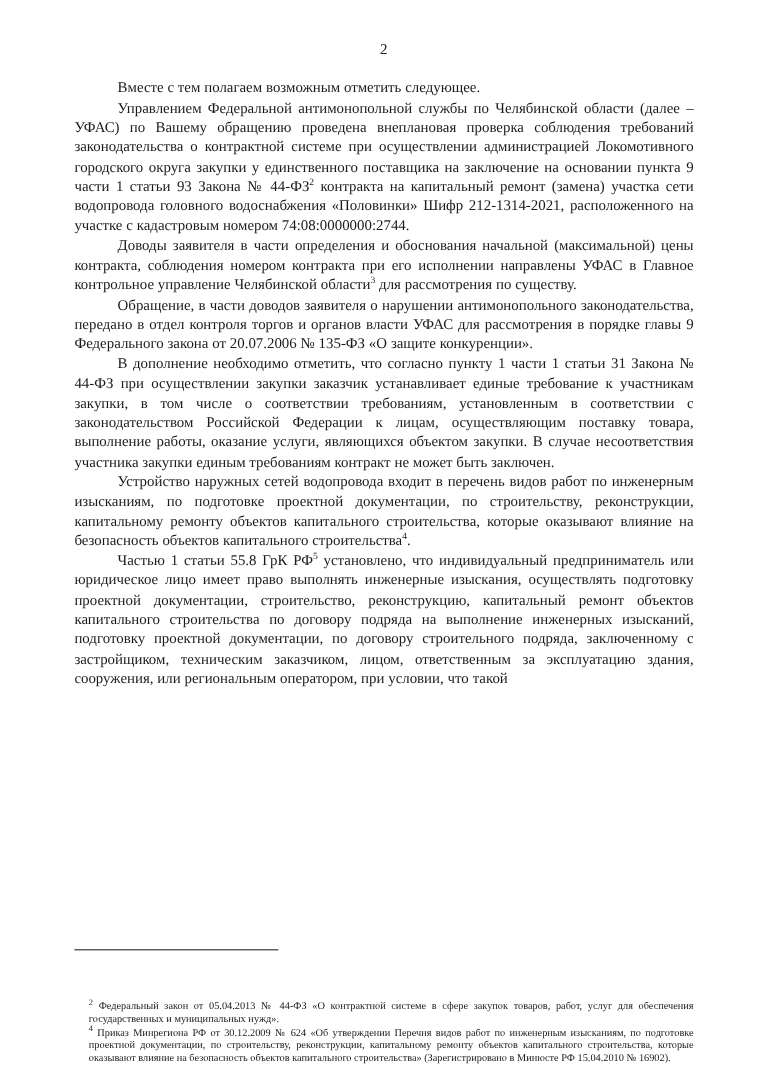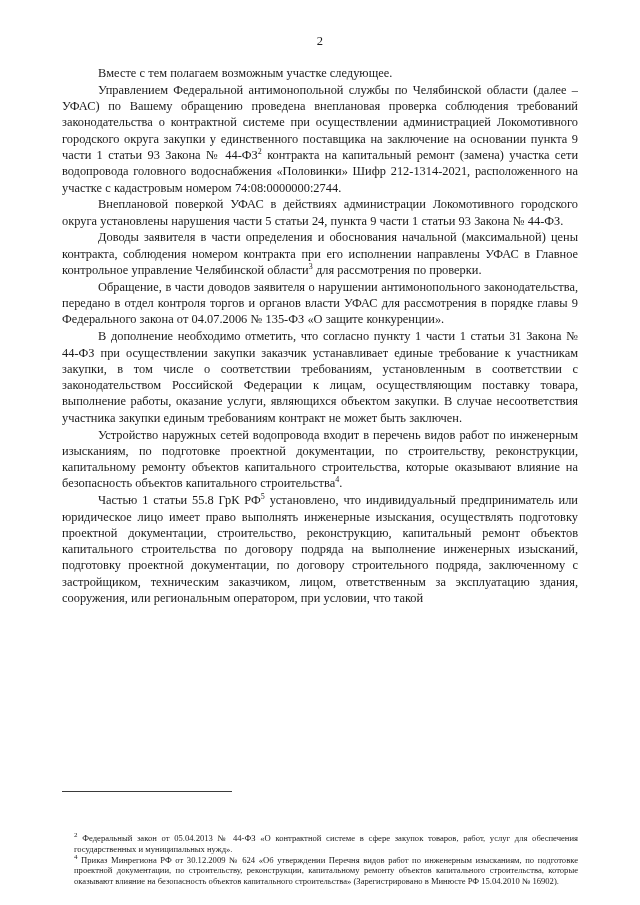--- a/index.html
+++ b/index.html
@@ -67,30 +67,29 @@
   }
 </style>
 </head>
 <body>
 
 <div class="page">
 
   <div class="page-number">2</div>
 
   <div class="body-text">
-    <p><span>Вместе с тем полагаем возможным участке следующее.</span></p>
+    <p><span>Вместе с тем полагаем возможным отметить следующее.</span></p>
 
     <p><span>Управлением Федеральной антимонопольной службы по Челябинской области (далее – УФАС) по Вашему обращению проведена внеплановая проверка соблюдения требований законодательства о контрактной системе при осуществлении администрацией Локомотивного городского округа закупки у единственного поставщика на заключение на основании пункта 9 части 1 статьи 93 Закона № 44-ФЗ</span><sup>2</sup><span> контракта на капитальный ремонт (замена) участка сети водопровода головного водоснабжения «Половинки» Шифр 212-1314-2021, расположенного на участке с кадастровым номером 74:08:0000000:2744.</span></p>
 
 
-    <p><span>Внеплановой поверкой УФАС в действиях администрации Локомотивного городского округа установлены нарушения части 5 статьи 24, пункта 9 части 1 статьи 93 Закона № 44-ФЗ.</span></p>
 
-    <p><span>Доводы заявителя в части определения и обоснования начальной (максимальной) цены контракта, соблюдения номером контракта при его исполнении направлены УФАС в Главное контрольное управление Челябинской области</span><sup>3</sup><span> для рассмотрения по проверки.</span></p>
+    <p><span>Доводы заявителя в части определения и обоснования начальной (максимальной) цены контракта, соблюдения номером контракта при его исполнении направлены УФАС в Главное контрольное управление Челябинской области</span><sup>3</sup><span> для рассмотрения по существу.</span></p>
 
-    <p><span>Обращение, в части доводов заявителя о нарушении антимонопольного законодательства, передано в отдел контроля торгов и органов власти УФАС для рассмотрения в порядке главы 9 Федерального закона от 04.07.2006 № 135-ФЗ «О защите конкуренции».</span></p>
+    <p><span>Обращение, в части доводов заявителя о нарушении антимонопольного законодательства, передано в отдел контроля торгов и органов власти УФАС для рассмотрения в порядке главы 9 Федерального закона от 20.07.2006 № 135-ФЗ «О защите конкуренции».</span></p>
 
     <p><span>В дополнение необходимо отметить, что согласно пункту 1 части 1 статьи 31 Закона № 44-ФЗ при осуществлении закупки заказчик устанавливает единые требование к участникам закупки, в том числе о соответствии требованиям, установленным в соответствии с законодательством Российской Федерации к лицам, осуществляющим поставку товара, выполнение работы, оказание услуги, являющихся объектом закупки. В случае несоответствия участника закупки единым требованиям контракт не может быть заключен.</span></p>
 
     <p><span>Устройство наружных сетей водопровода входит в перечень видов работ по инженерным изысканиям, по подготовке проектной документации, по строительству, реконструкции, капитальному ремонту объектов капитального строительства, которые оказывают влияние на безопасность объектов капитального строительства</span><sup>4</sup><span>.</span></p>
 
     <p><span>Частью 1 статьи 55.8 ГрК РФ</span><sup>5</sup><span> установлено, что индивидуальный предприниматель или юридическое лицо имеет право выполнять инженерные изыскания, осуществлять подготовку проектной документации, строительство, реконструкцию, капитальный ремонт объектов капитального строительства по договору подряда на выполнение инженерных изысканий, подготовку проектной документации, по договору строительного подряда, заключенному с застройщиком, техническим заказчиком, лицом, ответственным за эксплуатацию здания, сооружения, или региональным оператором, при условии, что такой</span></p>
   </div>
 
   <div class="footnote-sep"></div>
 

